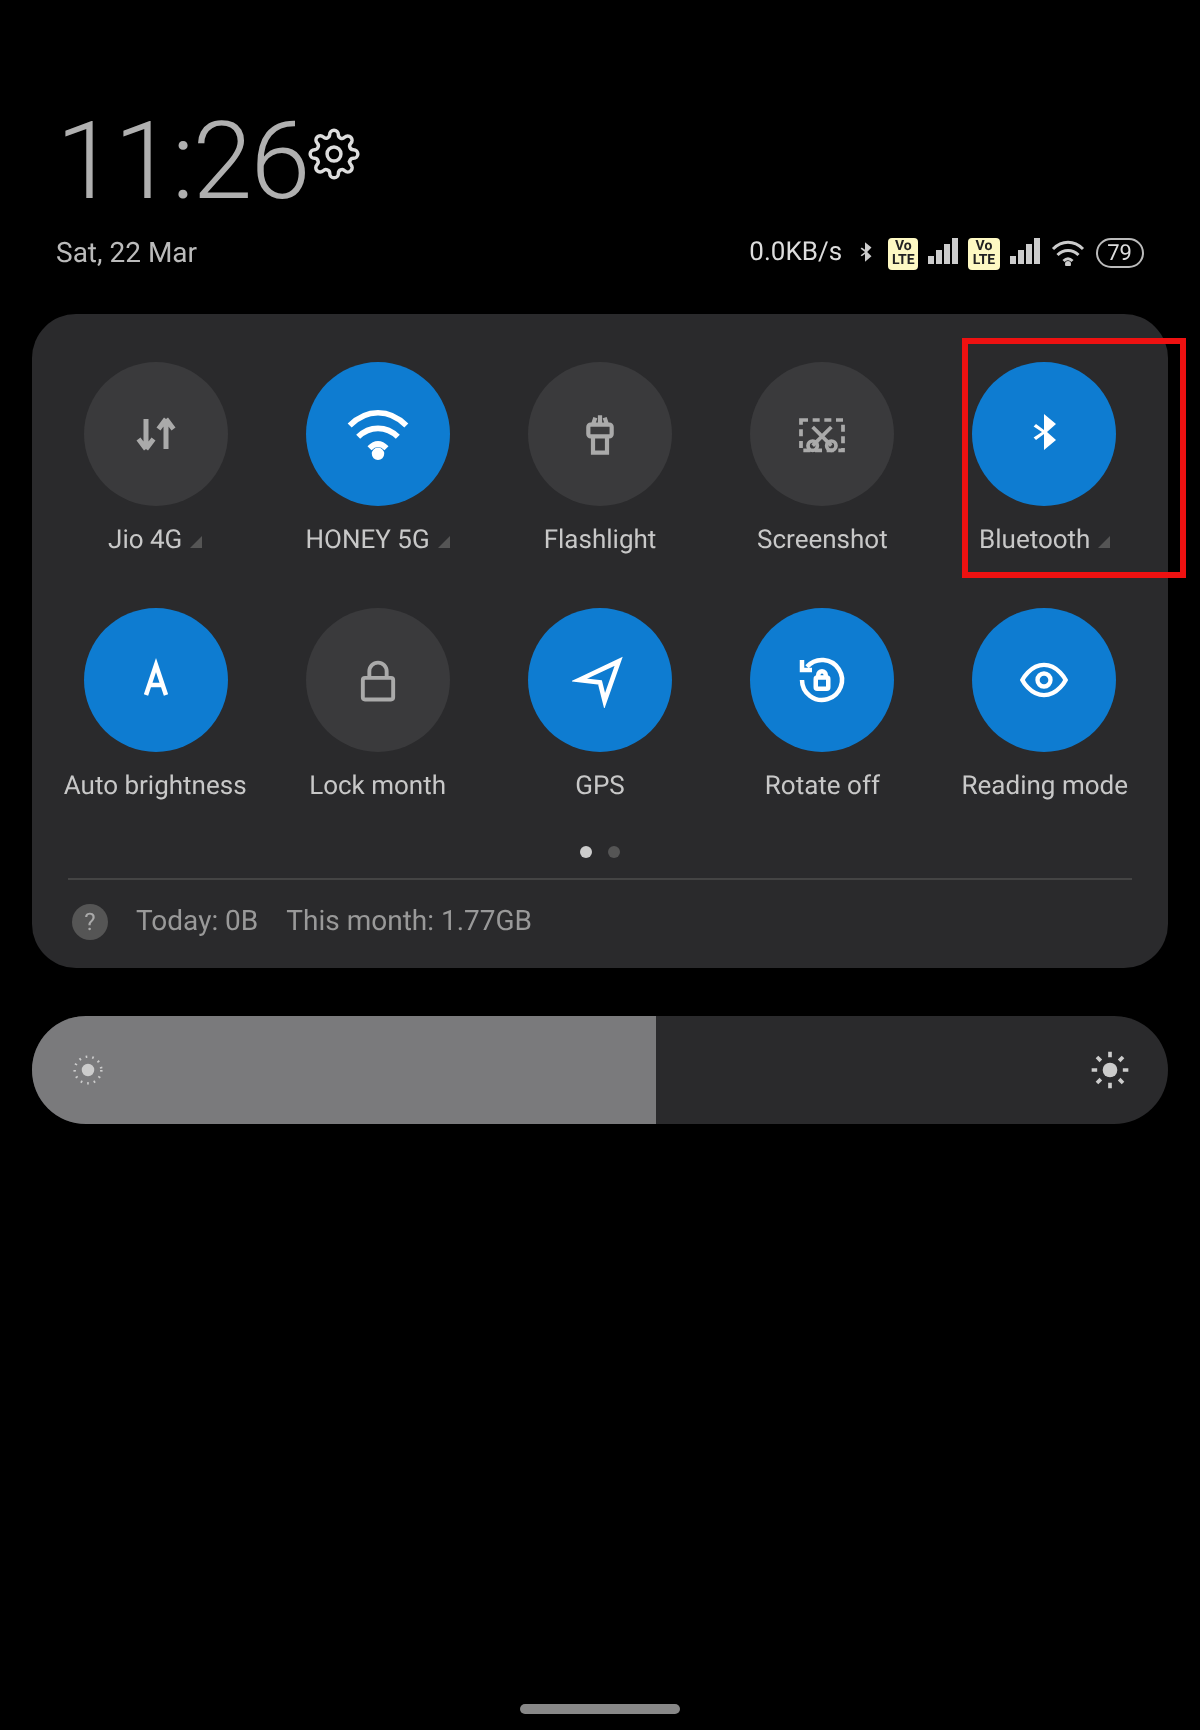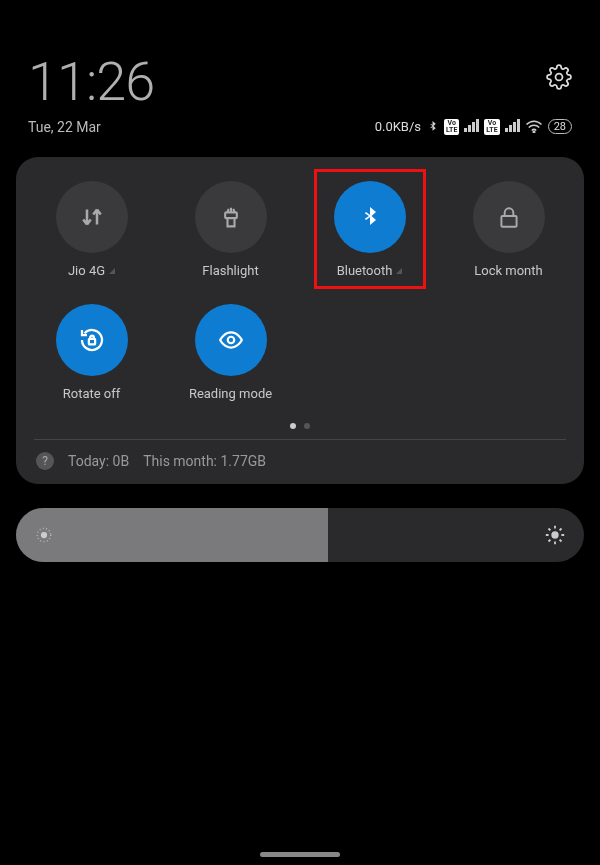--- a/index.html
+++ b/index.html
@@ -8,21 +8,20 @@
       width: 600px;
       height: 865px;
       font-family: -apple-system, Roboto, sans-serif;
       color: #fff;
       overflow: hidden;
       position: relative;
     }
     .header {
       padding: 50px 28px 0 28px;
       display: flex;
-      justify-content: space-between;
       align-items: flex-start;
     }
     .time {
       font-size: 54px;
       font-weight: 300;
       color: #b0b0b0;
       letter-spacing: -1px;
     }
     .gear-btn {
       margin-top: 14px;
@@ -37,21 +36,21 @@
       color: #bbb;
     }
     .status-icons {
       display: flex;
       align-items: flex-start;
       gap: 5px;
       font-size: 13px;
       color: #ddd;
     }
     .volte-badge {
-      background: #ffffff;
+      background: #fef9c3;
       color: #222;
       font-size: 7px;
       font-weight: 700;
       padding: 1px 2px;
       border-radius: 2px;
       line-height: 1;
       display: flex; flex-direction: column; align-items: center;
     }
     .signal-bars { display: inline-flex; align-items: flex-end; gap: 1px; }
     .signal-bars span { width: 3px; background: #ccc; }
@@ -64,21 +63,21 @@
       align-items: center;
     }
     .panel {
       margin: 22px 16px 0 16px;
       background: #2a2a2c;
       border-radius: 22px;
       padding: 24px 6px 10px 6px;
     }
     .tile-grid {
       display: grid;
-      grid-template-columns: repeat(4, 1fr);
+      grid-template-columns: repeat(5, 1fr);
       row-gap: 26px;
       column-gap: 0;
     }
     .tile {
       display: flex;
       flex-direction: column;
       align-items: center;
       position: relative;
     }
     .tile-circle {
@@ -171,21 +170,21 @@
   <div class="time">11:26</div>
   <div class="gear-btn">
     <svg width="26" height="26" viewBox="0 0 24 24" fill="none" stroke="currentColor" stroke-width="1.6">
       <circle cx="12" cy="12" r="3.2"></circle>
       <path d="M19.4 15a1.7 1.7 0 0 0 .34 1.87l.06.06a2 2 0 1 1-2.83 2.83l-.06-.06a1.7 1.7 0 0 0-1.87-.34 1.7 1.7 0 0 0-1 1.55V21a2 2 0 1 1-4 0v-.09a1.7 1.7 0 0 0-1.11-1.55 1.7 1.7 0 0 0-1.87.34l-.06.06a2 2 0 1 1-2.83-2.83l.06-.06a1.7 1.7 0 0 0 .34-1.87 1.7 1.7 0 0 0-1.55-1H3a2 2 0 1 1 0-4h.09a1.7 1.7 0 0 0 1.55-1.11 1.7 1.7 0 0 0-.34-1.87l-.06-.06a2 2 0 1 1 2.83-2.83l.06.06a1.7 1.7 0 0 0 1.87.34H9a1.7 1.7 0 0 0 1-1.55V3a2 2 0 1 1 4 0v.09a1.7 1.7 0 0 0 1 1.55 1.7 1.7 0 0 0 1.87-.34l.06-.06a2 2 0 1 1 2.83 2.83l-.06.06a1.7 1.7 0 0 0-.34 1.87V9a1.7 1.7 0 0 0 1.55 1H21a2 2 0 1 1 0 4h-.09a1.7 1.7 0 0 0-1.55 1z"></path>
     </svg>
   </div>
 </div>
 
 <div class="date-row">
-  <div>Tue, 22 Mar</div>
+  <div>Sat, 22 Mar</div>
   <div class="status-icons">
     <span>0.0KB/s</span>
     <svg width="13" height="15" viewBox="0 0 24 24" fill="#ccc">
         <path d="M12 2l6 5-4 4 4 4-6 5V13l-3 2-1-1 4-3-4-3 1-1 3 2V2z"></path>
       </svg>
     <span class="volte-badge">
         <span>Vo</span>
         <span>LTE</span>
       </span>
     <span class="signal-bars">
@@ -203,83 +202,130 @@
         <span style="height:7px"></span>
         <span style="height:10px"></span>
         <span style="height:13px"></span>
       </span>
     <svg width="18" height="14" viewBox="0 0 24 18" fill="none" stroke="#ccc" stroke-width="2">
         <path d="M2 7c6-6 14-6 20 0"></path>
         <path d="M5 11c4-4 10-4 14 0"></path>
         <path d="M9 15c2-2 4-2 6 0"></path>
         <circle cx="12" cy="17" r="1" fill="#ccc"></circle>
       </svg>
-    <span class="battery-pill">28</span>
+    <span class="battery-pill">79</span>
   </div>
 </div>
 
 <div class="panel">
   <div class="tile-grid">
 
     <div class="tile">
       <div class="tile-circle">
           <svg width="30" height="30" viewBox="0 0 24 24" fill="none" stroke="currentColor" stroke-width="2">
             <path d="M8 6v12M8 18l-3-4M8 18l3-4"></path>
             <path d="M16 18V6M16 6l-3 4M16 6l3 4"></path>
           </svg>
         </div>
       <div class="tile-label">
           <span>Jio 4G</span>
           <span class="small-tri"></span>
         </div>
     </div>
 
+    <div class="tile">
+      <div class="tile-circle active">
+          <svg width="34" height="28" viewBox="0 0 24 18" fill="none" stroke="currentColor" stroke-width="2">
+            <path d="M2 6c6-6 14-6 20 0"></path>
+            <path d="M5 10c4-4 10-4 14 0"></path>
+            <path d="M9 14c2-2 4-2 6 0"></path>
+            <circle cx="12" cy="16" r="1.2" fill="currentColor"></circle>
+          </svg>
+        </div>
+      <div class="tile-label">
+          <span>HONEY 5G</span>
+          <span class="small-tri"></span>
+        </div>
+    </div>
 
     <div class="tile">
       <div class="tile-circle">
           <svg width="28" height="30" viewBox="0 0 24 24" fill="none" stroke="currentColor" stroke-width="1.8">
             <rect x="7" y="8" width="10" height="5" rx="1"></rect>
             <path d="M9 13v7h6v-7"></path>
             <path d="M10 5l-1 3M14 5l1 3M12 4v4"></path>
           </svg>
         </div>
       <div class="tile-label">
           <span>Flashlight</span>
         </div>
     </div>
 
 
+    <div class="tile">
+      <div class="tile-circle">
+          <svg width="30" height="28" viewBox="0 0 24 24" fill="none" stroke="currentColor" stroke-width="1.6">
+            <rect x="3" y="6" width="18" height="13" stroke-dasharray="3 2"></rect>
+            <circle cx="8" cy="17" r="2"></circle>
+            <circle cx="16" cy="17" r="2"></circle>
+            <path d="M8 17l8-8M16 17l-8-8"></path>
+          </svg>
+        </div>
+      <div class="tile-label">
+          <span>Screenshot</span>
+        </div>
+    </div>
 
     <div class="tile">
       <div class="highlight-box"></div>
       <div class="tile-circle active">
           <svg width="24" height="32" viewBox="0 0 24 24" fill="currentColor">
             <path d="M12 2l6 5-4.5 4 4.5 4-6 5v-8l-4 3-1.2-1.2L11 11 6.8 8.2 8 7l4 3V2z"></path>
           </svg>
         </div>
       <div class="tile-label">
           <span>Bluetooth</span>
           <span class="small-tri"></span>
         </div>
     </div>
 
+    <div class="tile">
+      <div class="tile-circle active">
+          <svg width="30" height="30" viewBox="0 0 24 24" fill="none" stroke="currentColor" stroke-width="1.8">
+            <path d="M8 18L12 6l4 12M9.5 14h5"></path>
+          </svg>
+        </div>
+      <div class="tile-label">
+          <span>Auto brightness</span>
+        </div>
+    </div>
 
 
     <div class="tile">
       <div class="tile-circle">
           <svg width="26" height="28" viewBox="0 0 24 24" fill="none" stroke="currentColor" stroke-width="1.8">
             <rect x="5" y="11" width="14" height="10" rx="1"></rect>
             <path d="M8 11V8a4 4 0 0 1 8 0v3"></path>
           </svg>
         </div>
       <div class="tile-label">
           <span>Lock month</span>
         </div>
     </div>
 
+    <div class="tile">
+      <div class="tile-circle active">
+          <svg width="28" height="28" viewBox="0 0 24 24" fill="none" stroke="currentColor" stroke-width="2">
+            <path d="M3 12L20 4l-6 17-2-8-9-1z"></path>
+          </svg>
+        </div>
+      <div class="tile-label">
+          <span>GPS</span>
+        </div>
+    </div>
 
     <div class="tile">
       <div class="tile-circle active">
           <svg width="30" height="30" viewBox="0 0 24 24" fill="none" stroke="currentColor" stroke-width="1.8">
             <path d="M4 12a8 8 0 1 0 2-5.3"></path>
             <path d="M4 4v4h4"></path>
             <rect x="9.5" y="11" width="5" height="4.5" rx="0.6"></rect>
             <path d="M10.5 11v-1a1.5 1.5 0 0 1 3 0v1"></path>
           </svg>
         </div>

